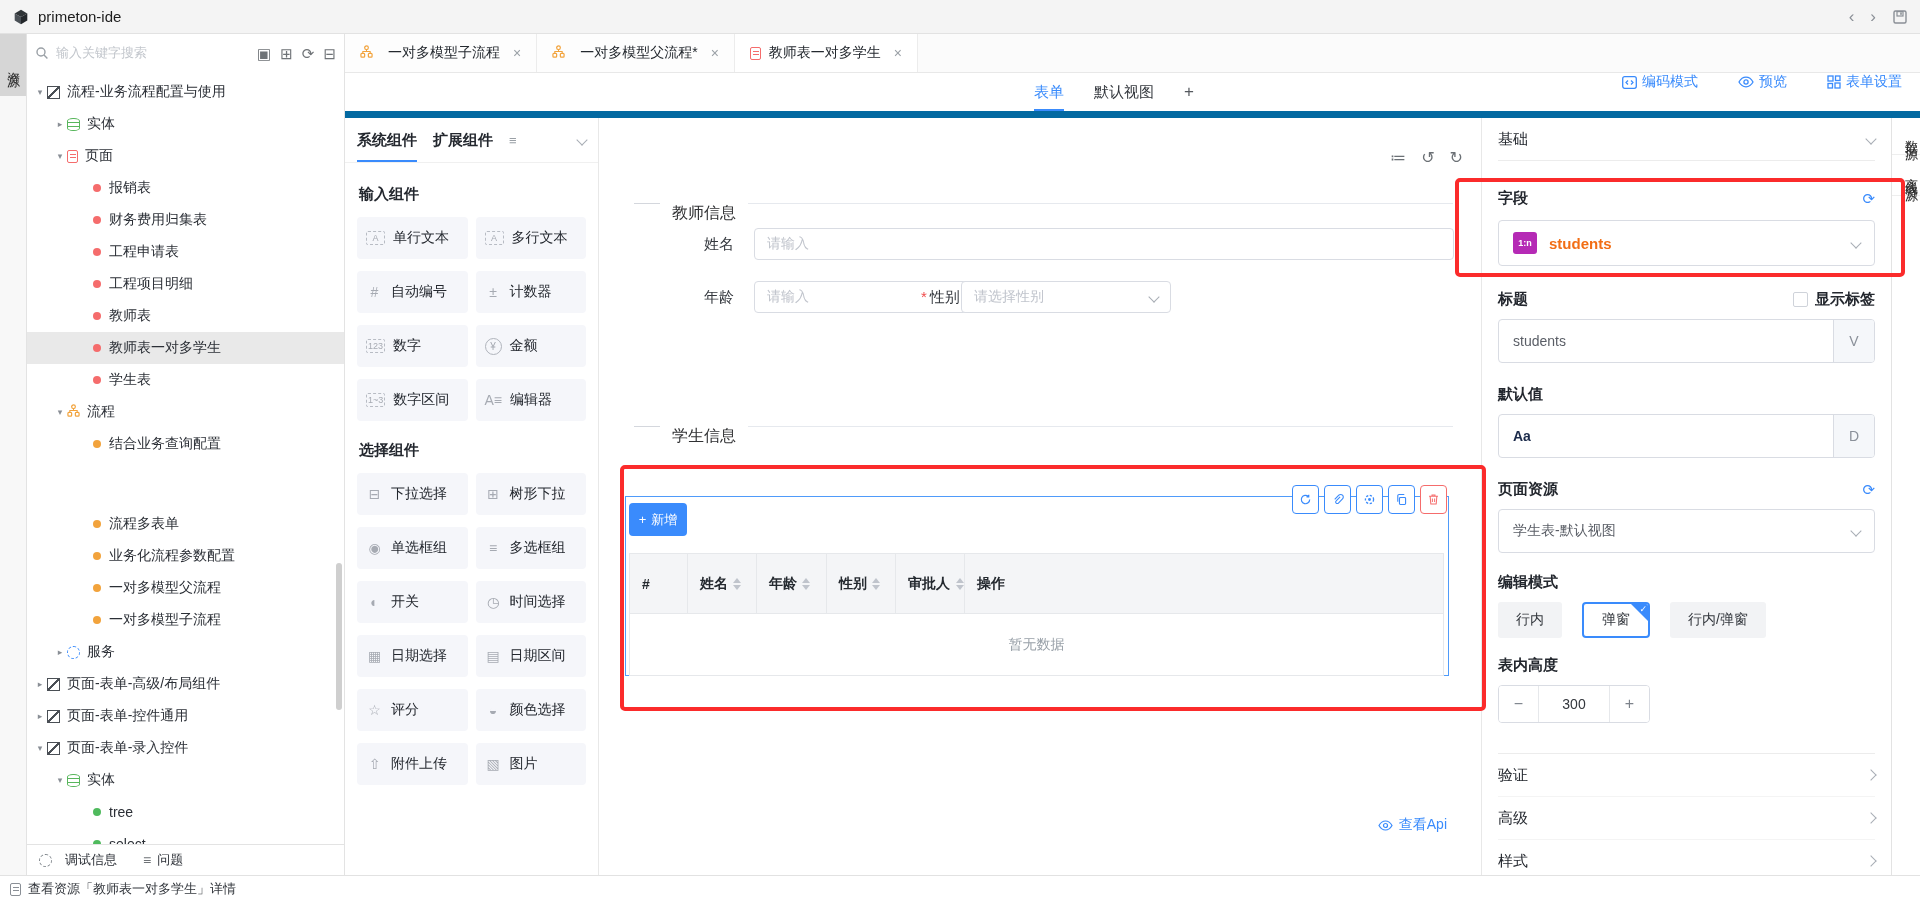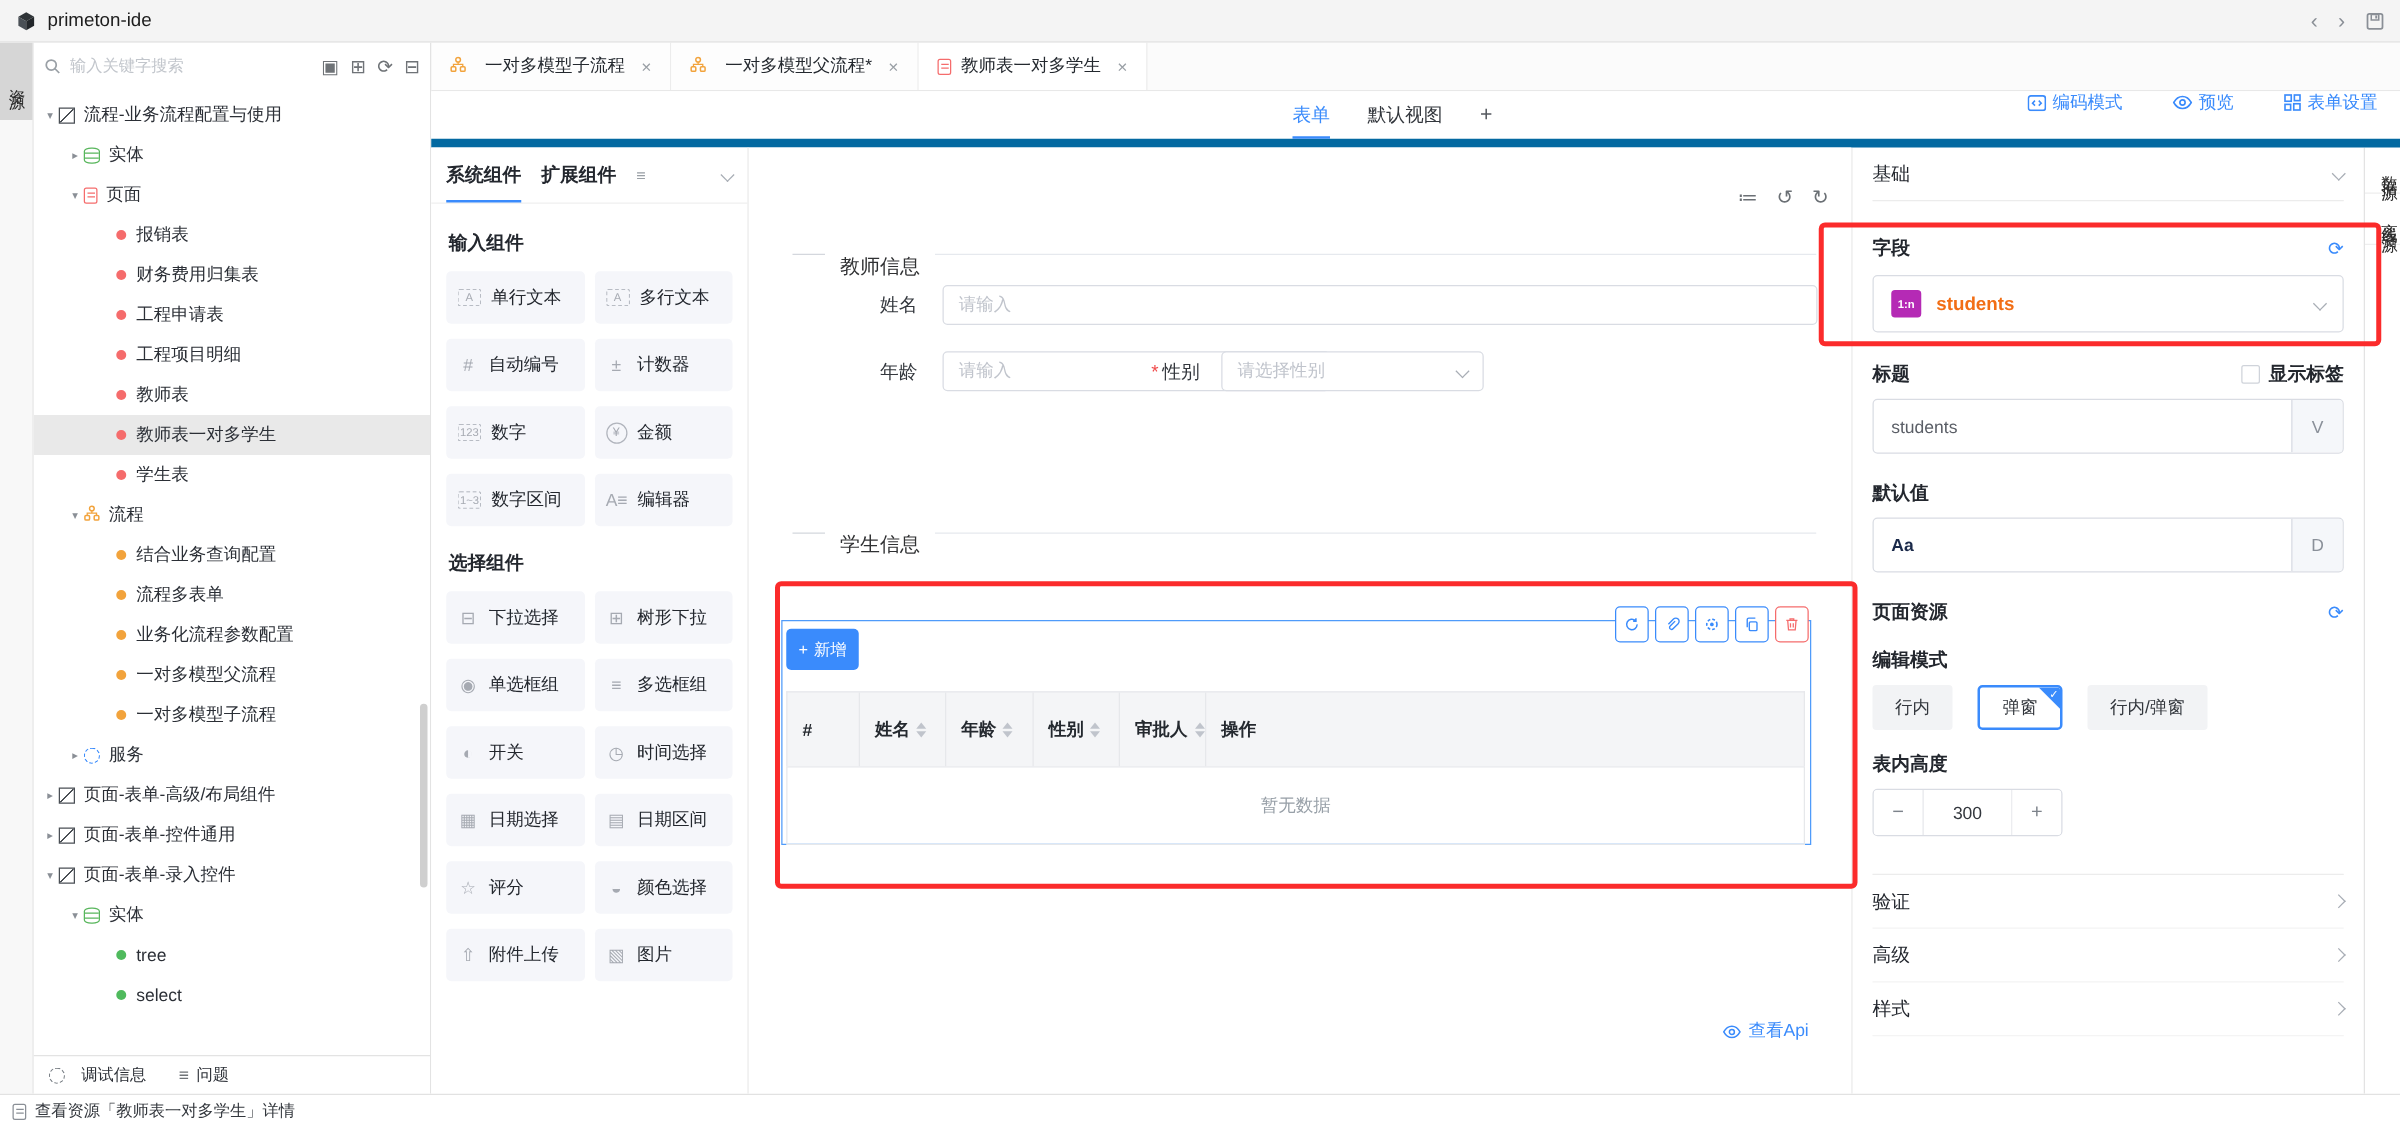--- a/index.html
+++ b/index.html
@@ -246,21 +246,21 @@
                 <rect x="1" y="9" width="4" height="4" rx="1" fill="none" stroke="#f2a33c" stroke-width="1.3"></rect>
                 <rect x="9" y="9" width="4" height="4" rx="1" fill="none" stroke="#f2a33c" stroke-width="1.3"></rect>
                 <path d="M7 5v2M3 9V7h8v2" fill="none" stroke="#f2a33c" stroke-width="1.1"></path>
               </svg></span>
             <span>流程</span>
           </div>
           <div class="tree-row" style="padding-left: 66px;">
             <span class="dot orange"></span>
             <span>结合业务查询配置</span>
           </div>
-          <div class="tree-row" style="padding-left: 66px;">
+          <div class="tree-row" style="padding-left: 66px; margin-top: 48px;">
             <span class="dot orange"></span>
             <span>流程多表单</span>
           </div>
           <div class="tree-row" style="padding-left: 66px;">
             <span class="dot orange"></span>
             <span>业务化流程参数配置</span>
           </div>
           <div class="tree-row" style="padding-left: 66px;">
             <span class="dot orange"></span>
             <span>一对多模型父流程</span>
@@ -500,21 +500,21 @@
           <div class="inp" style="left:155px;top:110px;width:700px;height:32px">
             <span>请输入</span>
           </div>
 
           <span class="f-label" style="left:105px;top:170px">年龄</span>
           <div class="inp" style="left:155px;top:163px;width:310px;height:32px">
             <span>请输入</span>
           </div>
 
           <span class="f-label" style="left:322px;top:170px"><span class="req">*</span><span>性别</span></span>
-          <div class="inp" style="left:378px;top:163px;width:210px;height:32px">
+          <div class="inp" style="left:362px;top:163px;width:210px;height:32px">
             <span>请选择性别</span>
             <span class="chev"></span>
           </div>
 
           <div class="section-div" style="top:308px">
             <span class="dash"></span>
             <span class="lbl">学生信息</span>
             <span class="line"></span>
           </div>
 
@@ -649,20 +649,24 @@
           </div>
           <div class="input-suffix">
             <span class="is-text strong">Aa</span>
             <span class="is-suffix">D</span>
           </div>
 
           <div class="ins-label" style="margin-top:22px">
             <span>页面资源</span>
             <span class="refresh">⟳</span>
           </div>
+          <div class="f-select h44">
+            <span class="f-plain">学生表-默认视图</span>
+            <span class="chev"></span>
+          </div>
 
           <div class="ins-label" style="margin-top:20px">
             <span>编辑模式</span>
           </div>
           <div class="em-row">
               <div class="em-btn">
                 <span>行内</span>
               </div>
               <div class="em-btn active">
                 <span>弹窗</span>

